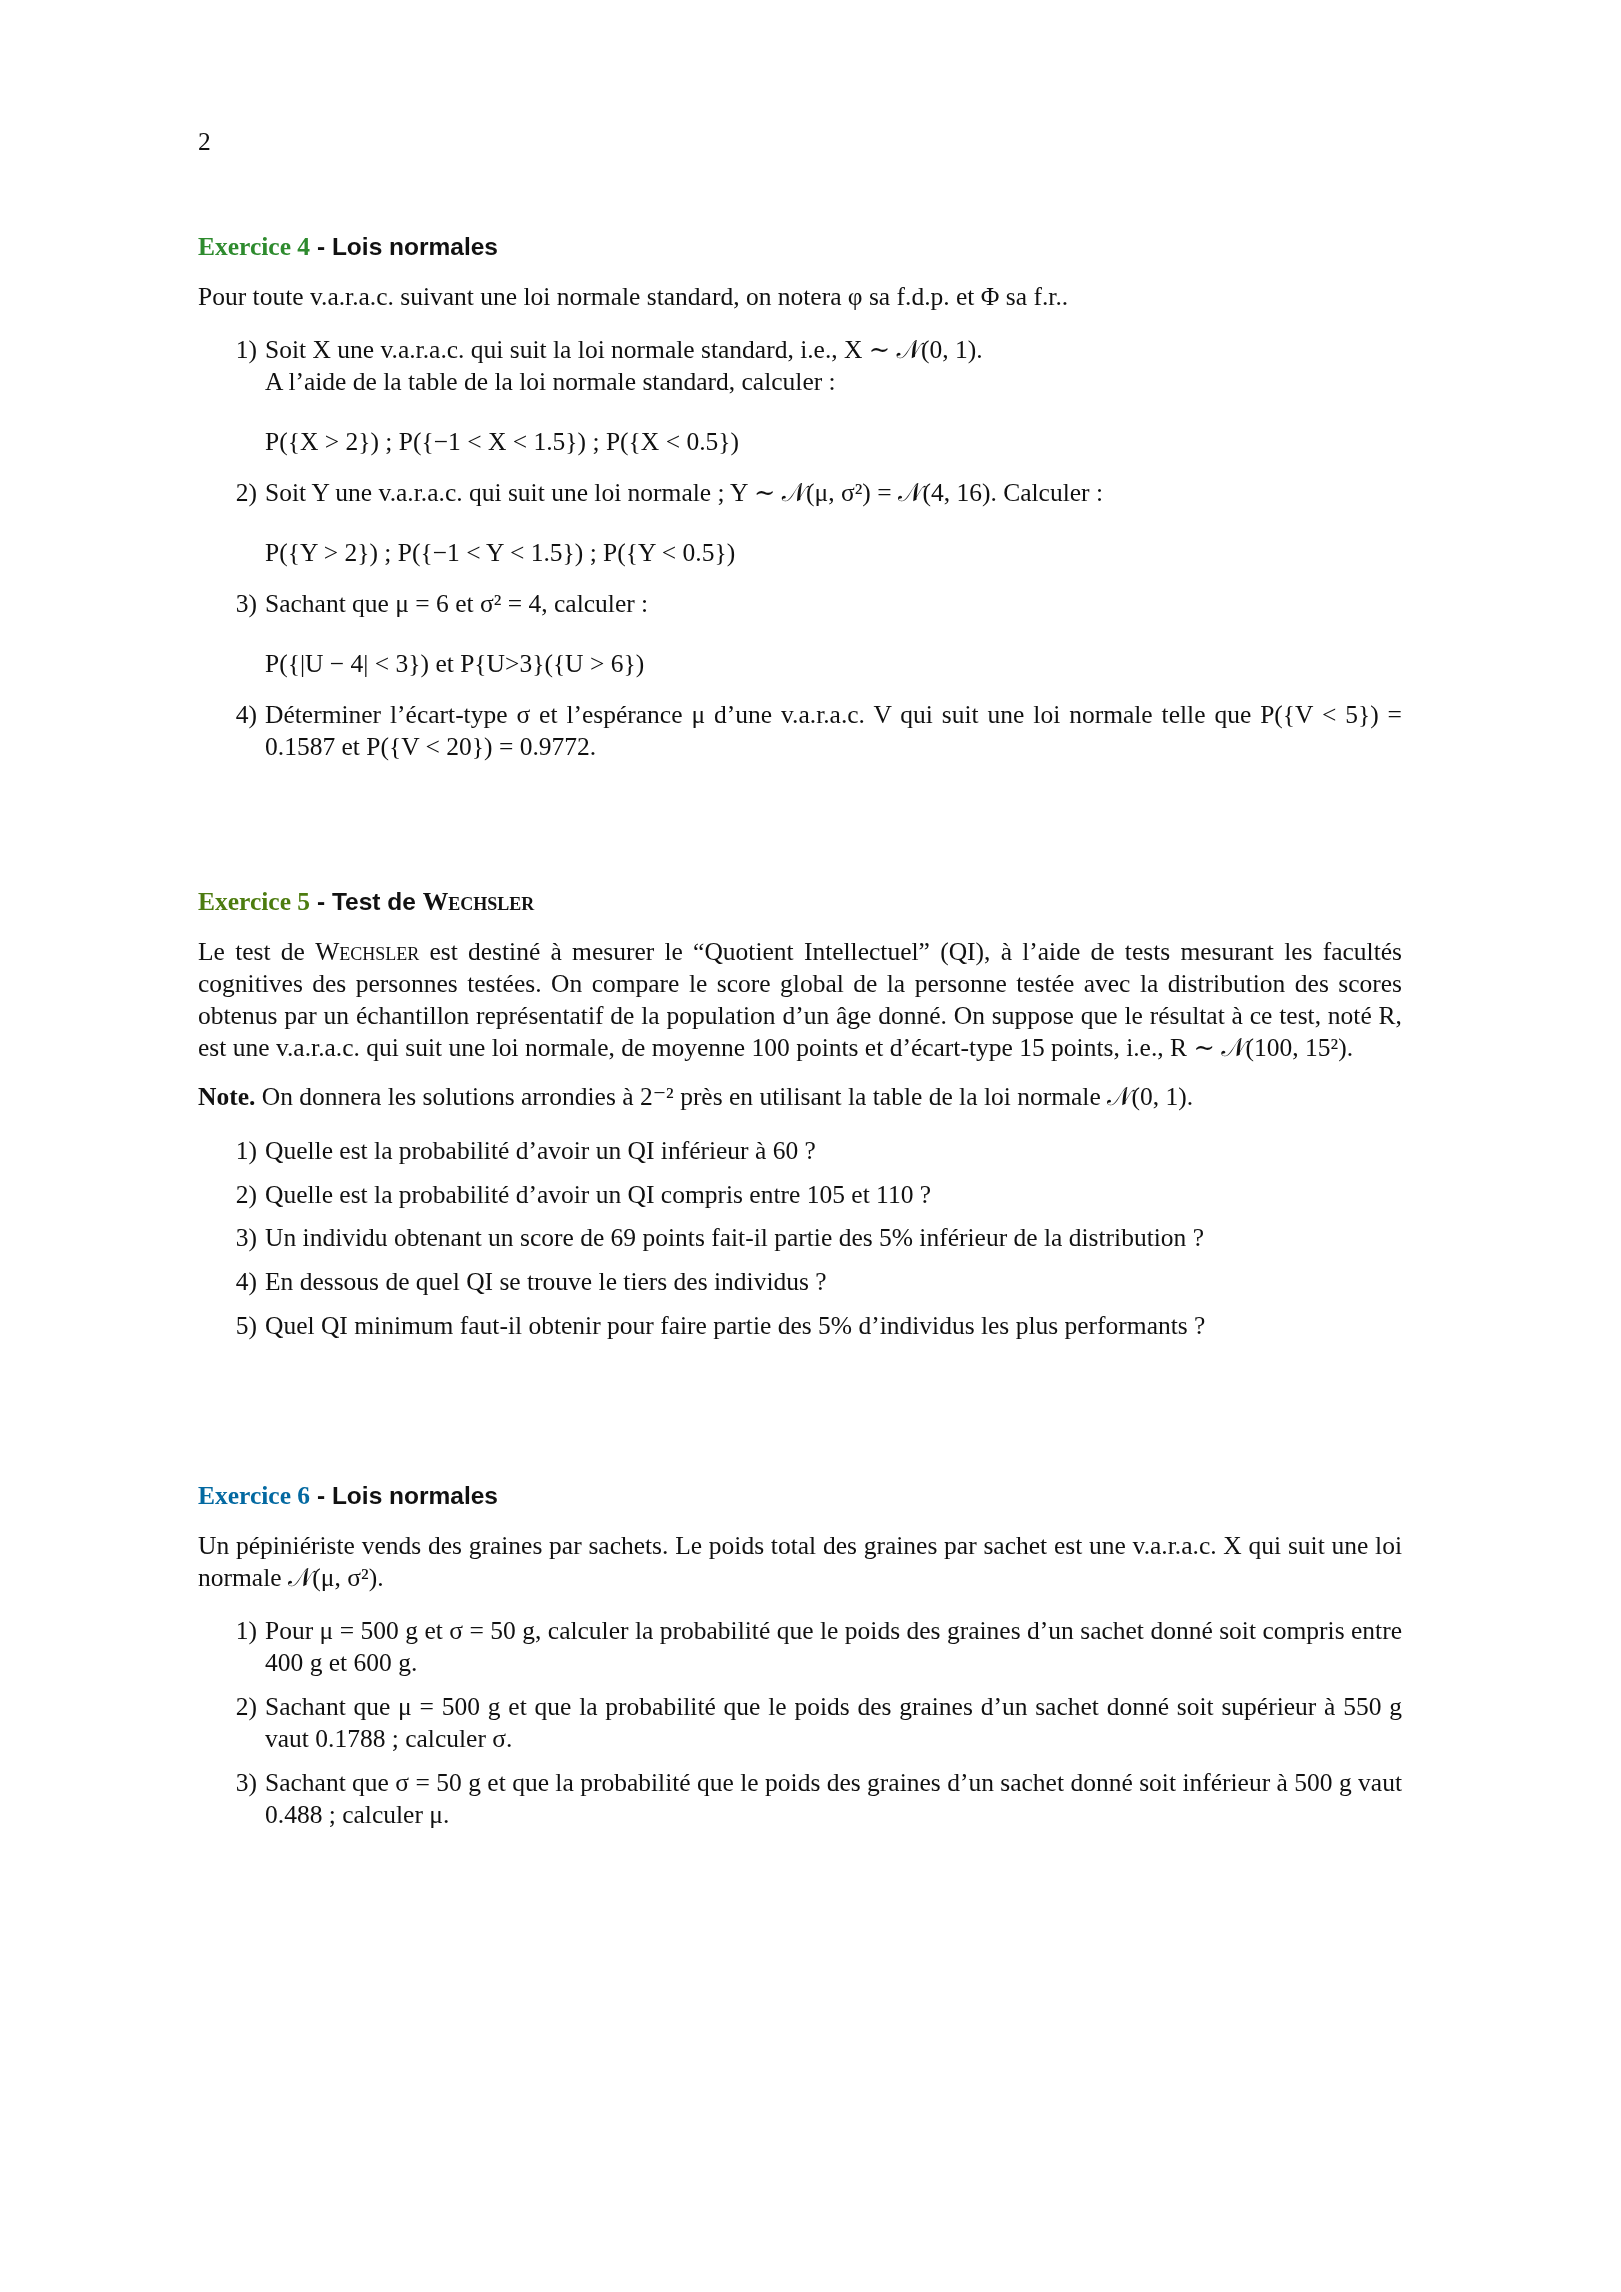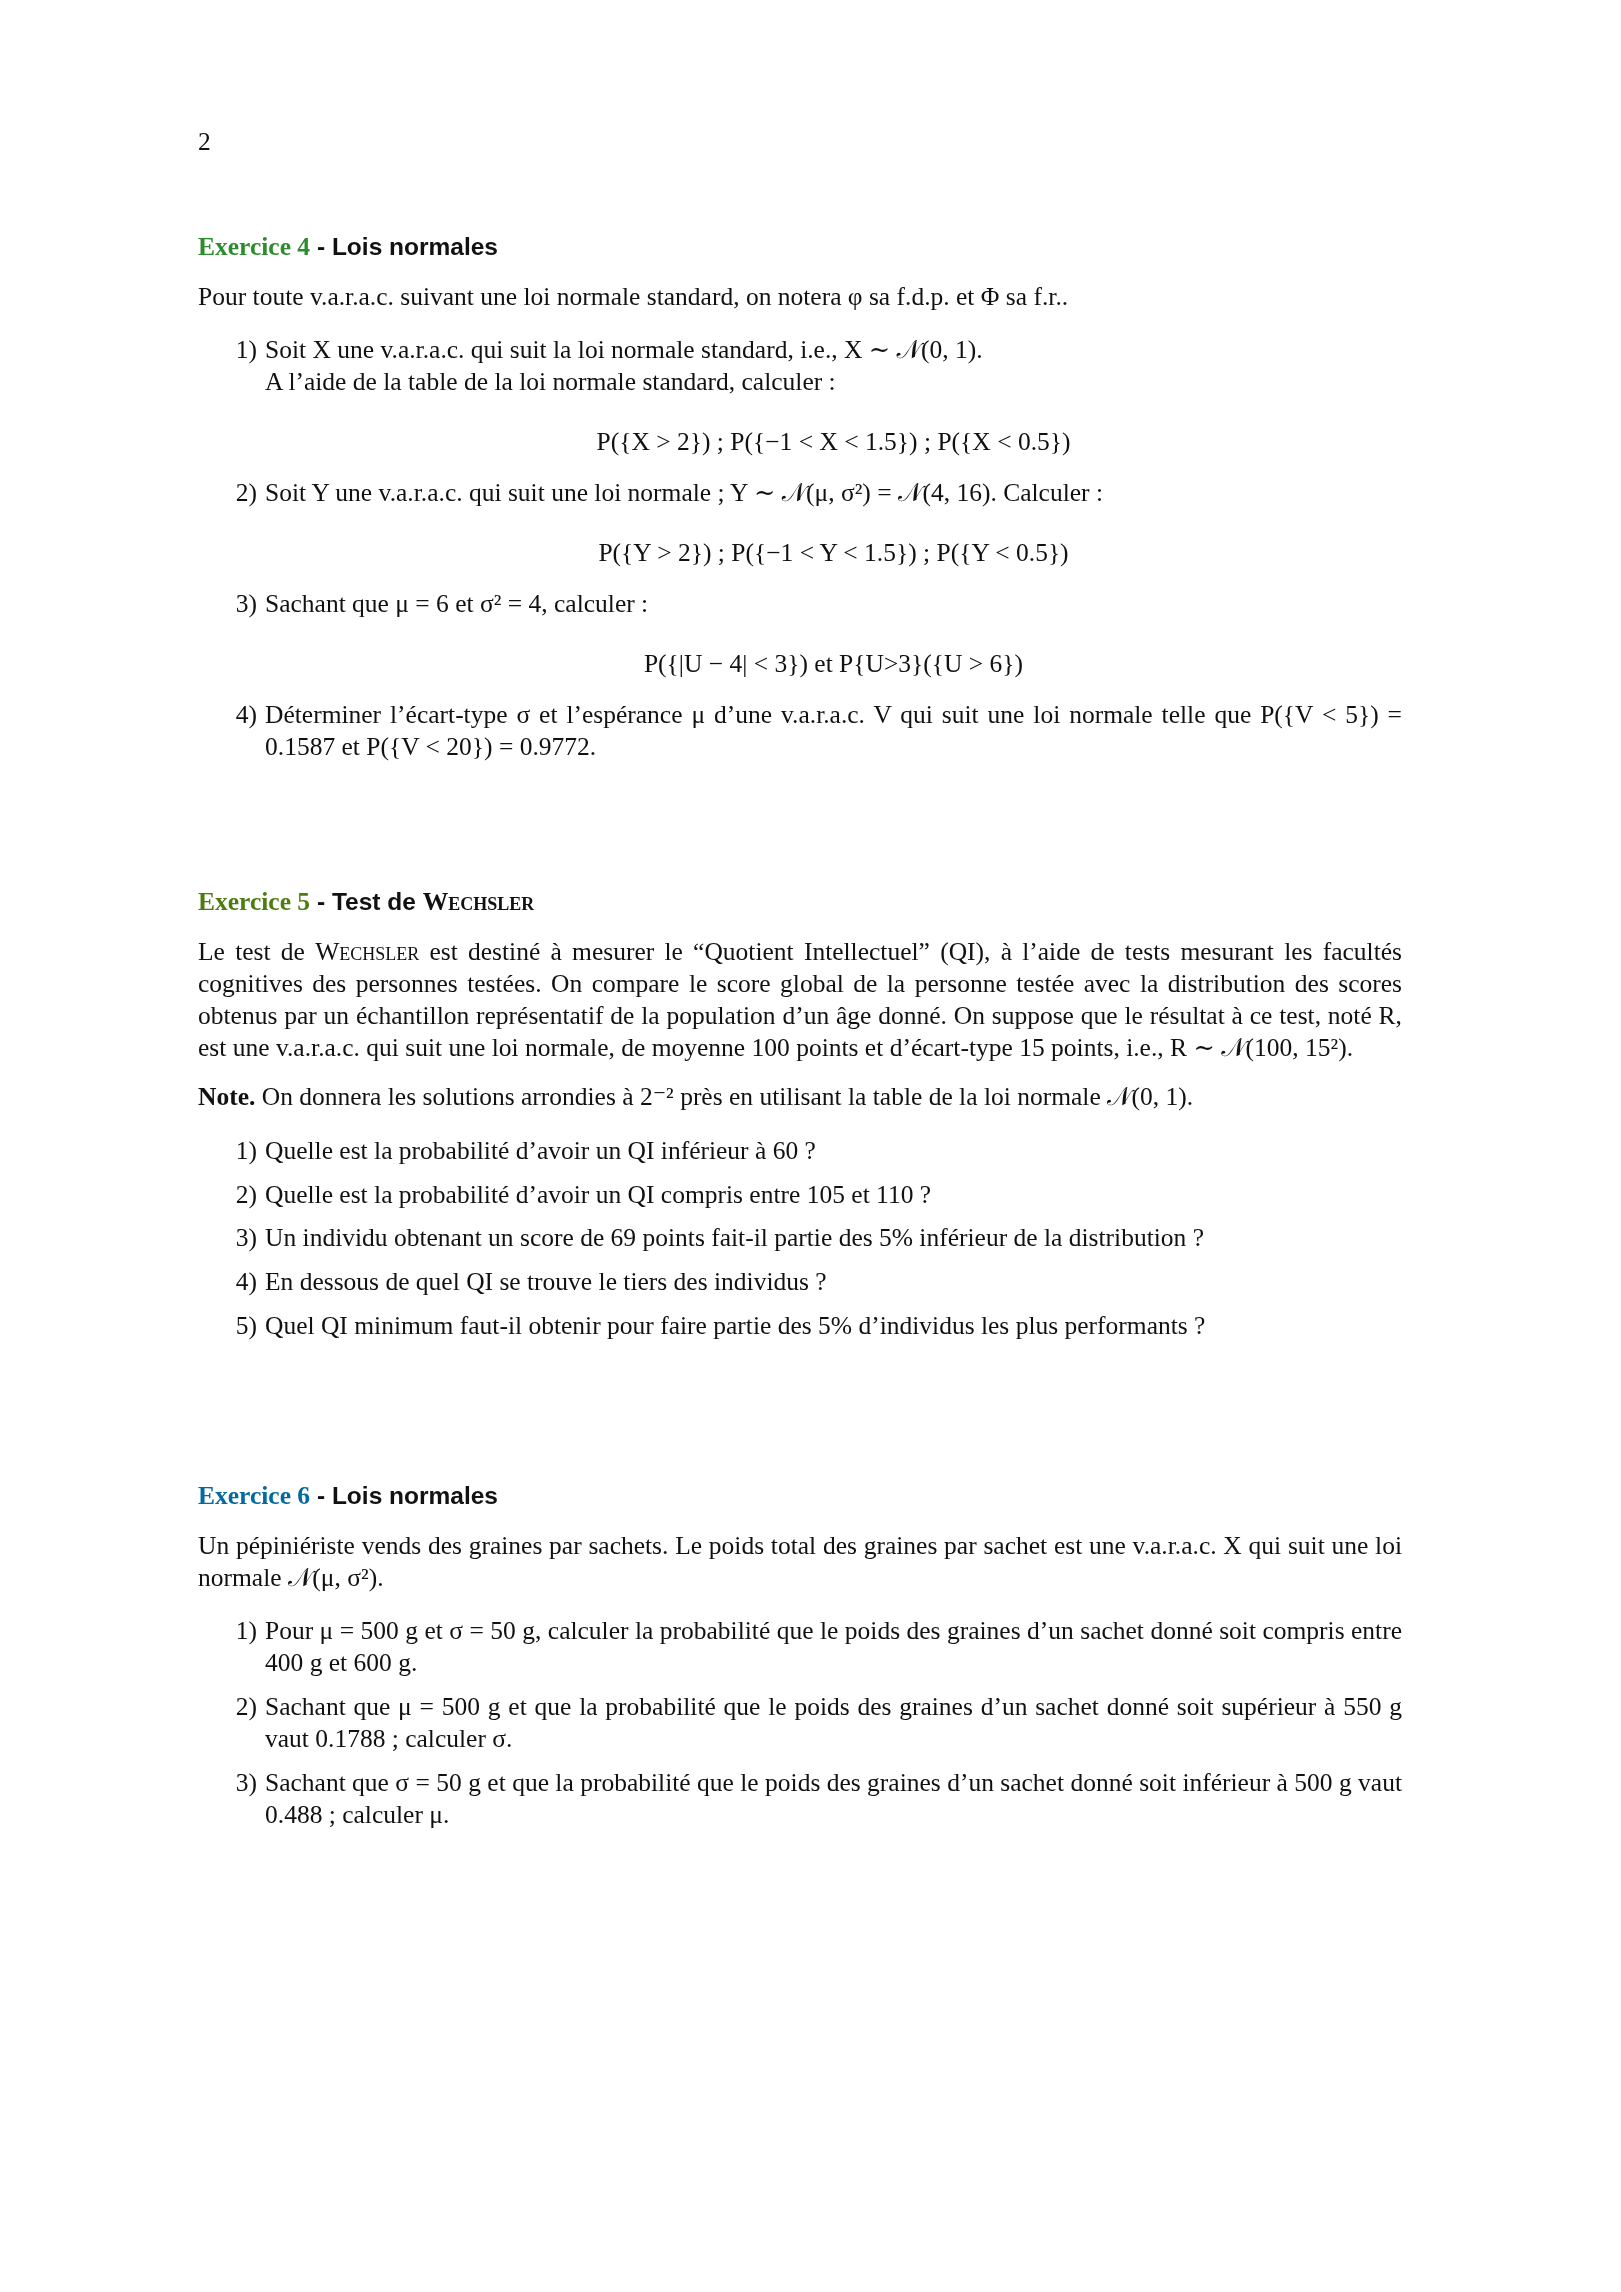--- a/index.html
+++ b/index.html
@@ -17,21 +17,21 @@
     .page-number { position: absolute; left: 198px; top: 127px; font-size: 25.5px; font-family: "Liberation Serif", serif; }
     .ex-heading { font-size: 25.5px; line-height: 32px; margin: 0; }
     .ex-label { color: #2e8b2e; font-weight: bold; font-family: "Liberation Serif", serif; }
     .ex-title { font-family: "Liberation Sans", "DejaVu Sans", sans-serif; font-size: 24.5px; }
     .smallcaps { font-variant: small-caps; }
     p { margin: 0; text-align: justify; }
     .para { margin-top: 17.6px; }
     ol.items { list-style: none; margin: 21.6px 0 0 0; padding: 0 0 0 67px; }
     ol.items li { position: relative; margin-bottom: 11.8px; text-align: justify; }
     ol.items li .num { position: absolute; left: -67px; width: 59px; text-align: right; }
-    .display { text-align: center; margin: 27.4px 0 19.6px 0; }
+    .display { margin: 27.4px 0 19.6px 0; }
     .tight li { margin-bottom: 13.7px; }
     b.note { font-weight: bold; }
     #ex4 { position: absolute; top: 223px; margin-top: 8px; }
     #ex5 { position: absolute; top: 886px; }
     #ex6 { position: absolute; top: 1480px; }
   </style>
 </head>
 <body>
 
 <div class="page-number">2</div>

